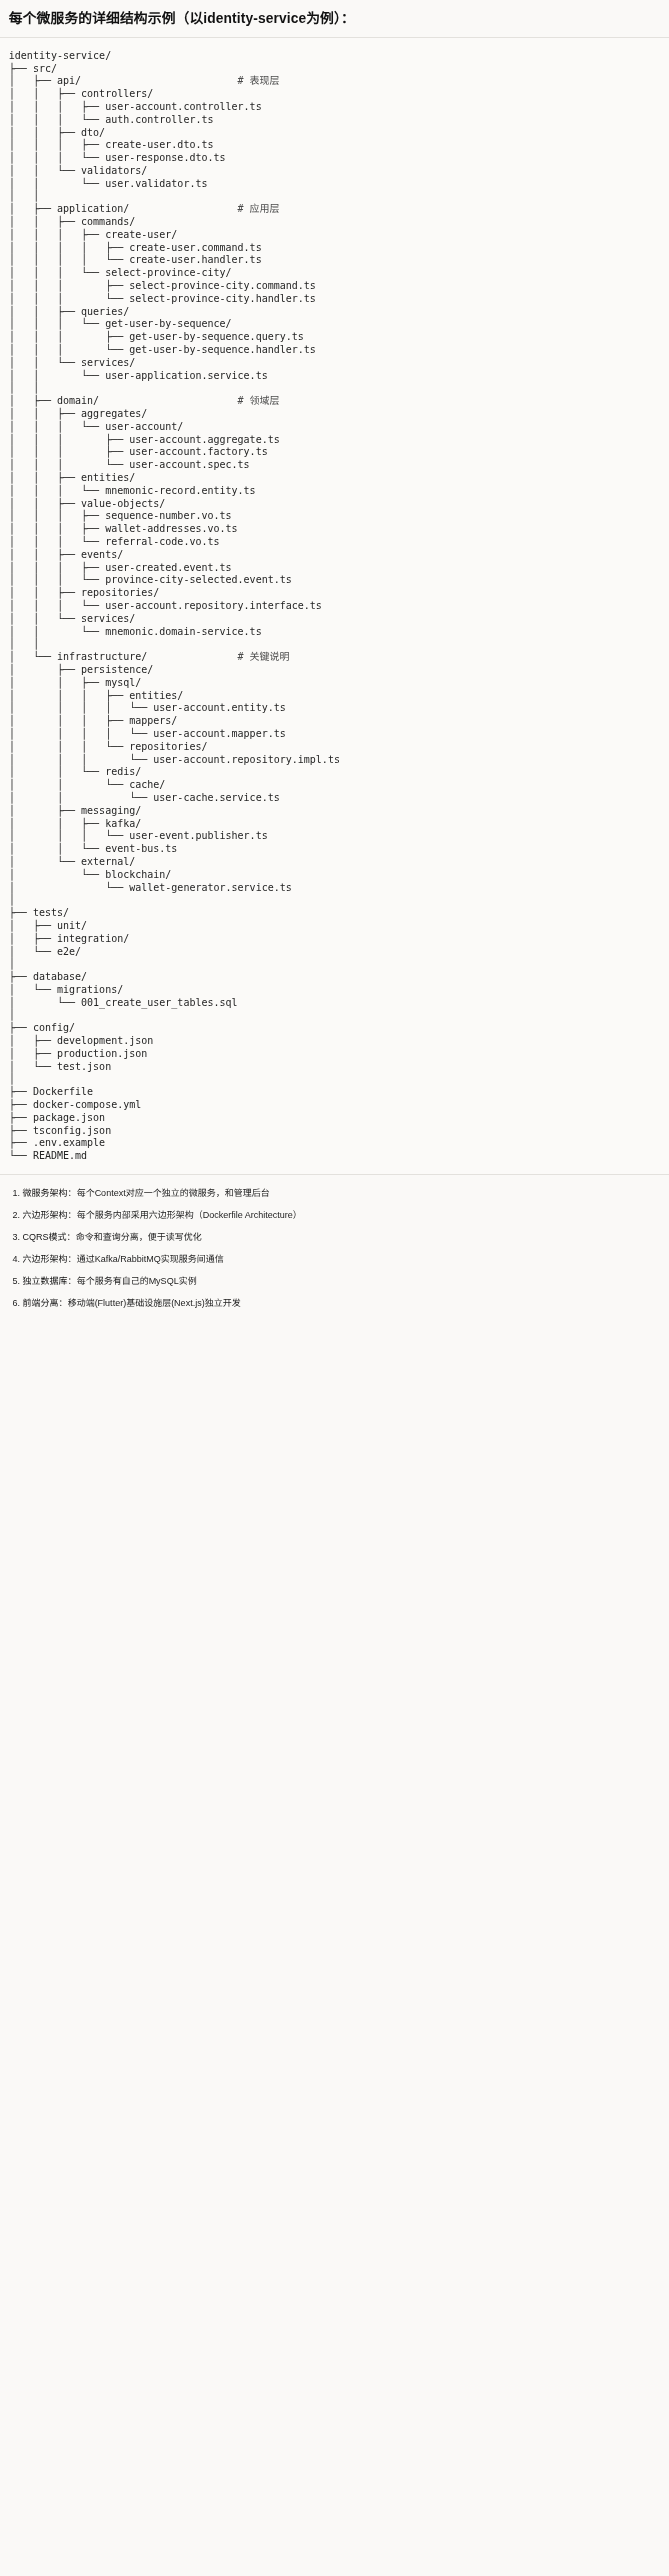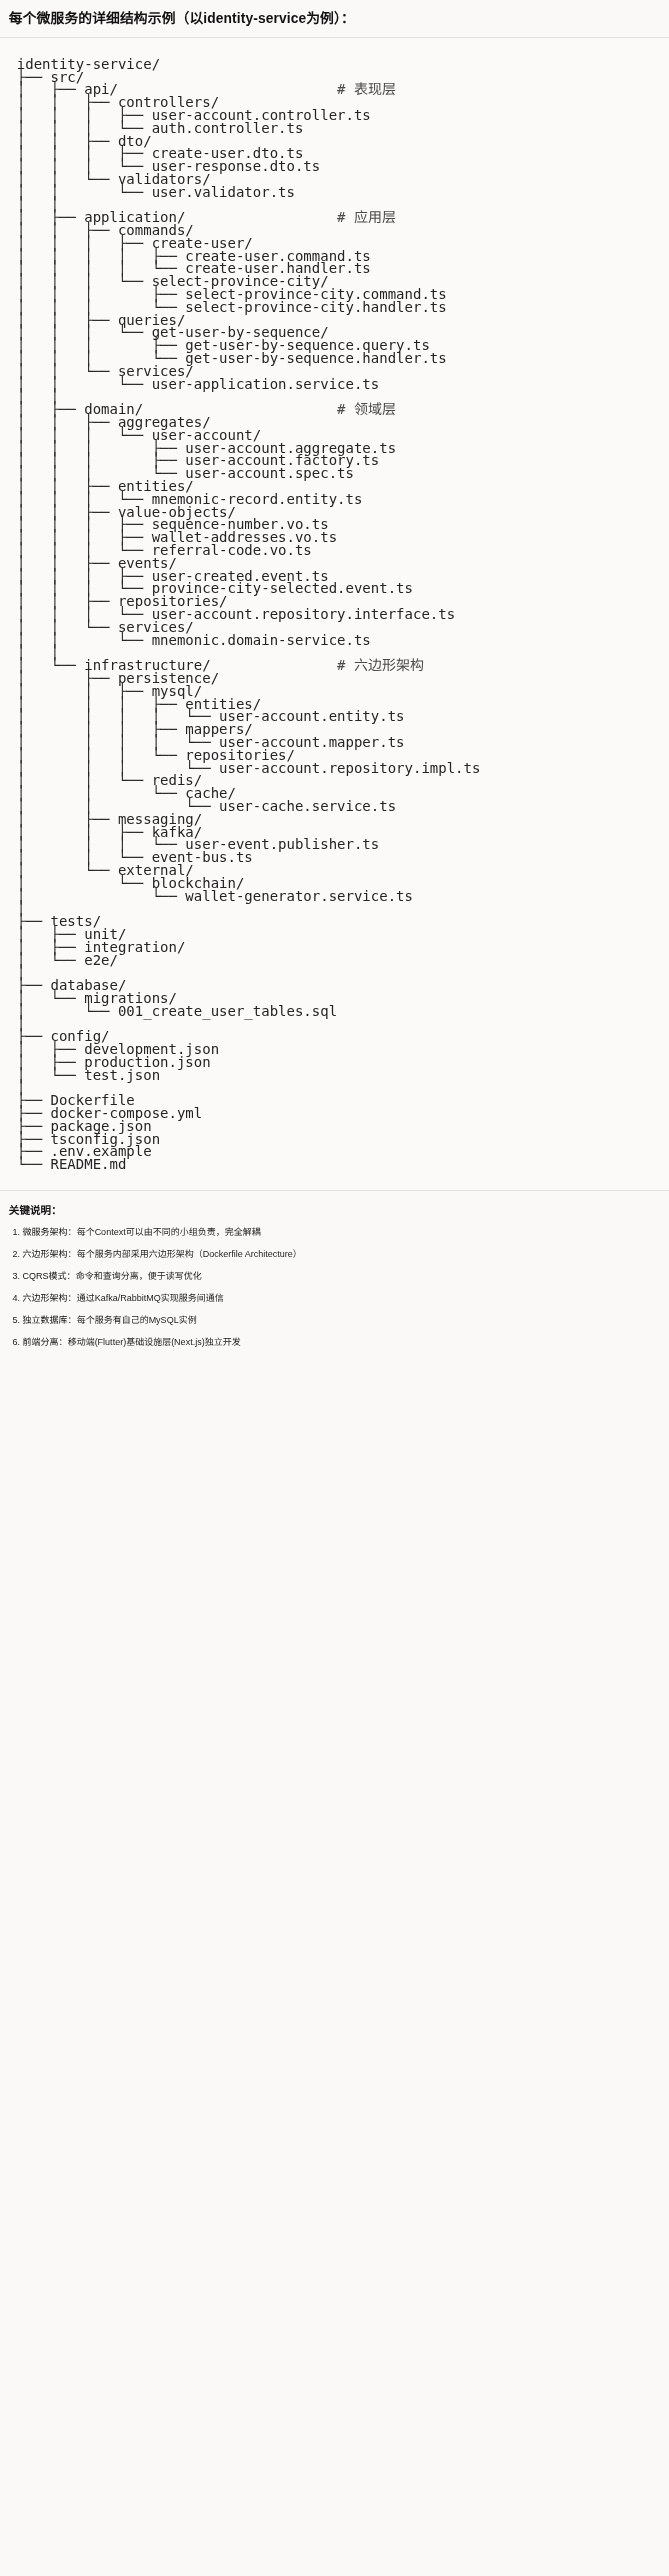--- a/index.html
+++ b/index.html
@@ -33,23 +33,23 @@
     color: #121212;
   }
 
   
   .tree-block {
     padding: 11.3px 8.8px 11.3px 8.8px;
     background: #fbfaf8;
     border-bottom: 0.6px solid #e3e1dd;
   }
   pre.tree {
-    margin: 8px;
+    margin: 0;
     font-family: "DejaVu Sans Mono", "Liberation Mono", monospace;
-    font-size: 14px;
+    font-size: 10px;
     line-height: 12.8px;
     color: #242424;
     white-space: pre;
     letter-spacing: 0px;
     tab-size: 4;
   }
   pre.tree .cmt {
     color: #4b4b4b;
   }
 
@@ -143,21 +143,21 @@
 │   │   │   ├── wallet-addresses.vo.ts
 │   │   │   └── referral-code.vo.ts
 │   │   ├── events/
 │   │   │   ├── user-created.event.ts
 │   │   │   └── province-city-selected.event.ts
 │   │   ├── repositories/
 │   │   │   └── user-account.repository.interface.ts
 │   │   └── services/
 │   │       └── mnemonic.domain-service.ts
 │   │
-│   └── infrastructure/               <span class="cmt"># 六边形架构</span>
+│   └── infrastructure/               <span class="cmt"># 关键说明</span>
 │       ├── persistence/
 │       │   ├── mysql/
 │       │   │   ├── entities/
 │       │   │   │   └── user-account.entity.ts
 │       │   │   ├── mappers/
 │       │   │   │   └── user-account.mapper.ts
 │       │   │   └── repositories/
 │       │   │       └── user-account.repository.impl.ts
 │       │   └── redis/
 │       │       └── cache/
@@ -186,23 +186,22 @@
 │
 ├── Dockerfile
 ├── docker-compose.yml
 ├── package.json
 ├── tsconfig.json
 ├── .env.example
 └── README.md</pre>
   </div>
 
   <div class="notes">
-    <div class="notes-title">关键说明：</div>
     <ol class="notes-list">
-        <li><span class="note-term">微服务架构</span><span class="note-body">：</span><span class="note-body">每个Context可以由不同的小组负责，完全解耦</span></li>
+        <li><span class="note-term">微服务架构</span><span class="note-body">：</span><span class="note-body">每个Context对应一个独立的微服务，和管理后台</span></li>
         <li><span class="note-term">六边形架构</span><span class="note-body">：</span><span class="note-body">每个服务内部采用六边形架构（Dockerfile Architecture）</span></li>
         <li><span class="note-term">CQRS模式</span><span class="note-body">：</span><span class="note-body">命令和查询分离，便于读写优化</span></li>
         <li><span class="note-term">六边形架构</span><span class="note-body">：</span><span class="note-body">通过Kafka/RabbitMQ实现服务间通信</span></li>
         <li><span class="note-term">独立数据库</span><span class="note-body">：</span><span class="note-body">每个服务有自己的MySQL实例</span></li>
         <li><span class="note-term">前端分离</span><span class="note-body">：</span><span class="note-body">移动端(Flutter)基础设施层(Next.js)独立开发</span></li>
       </ol>
   </div>
 
 </div>
 

